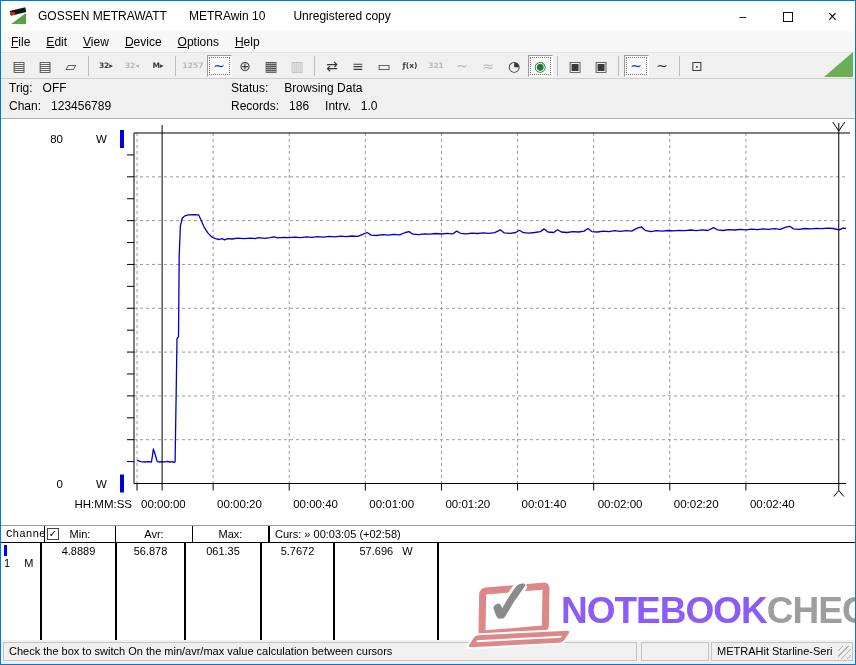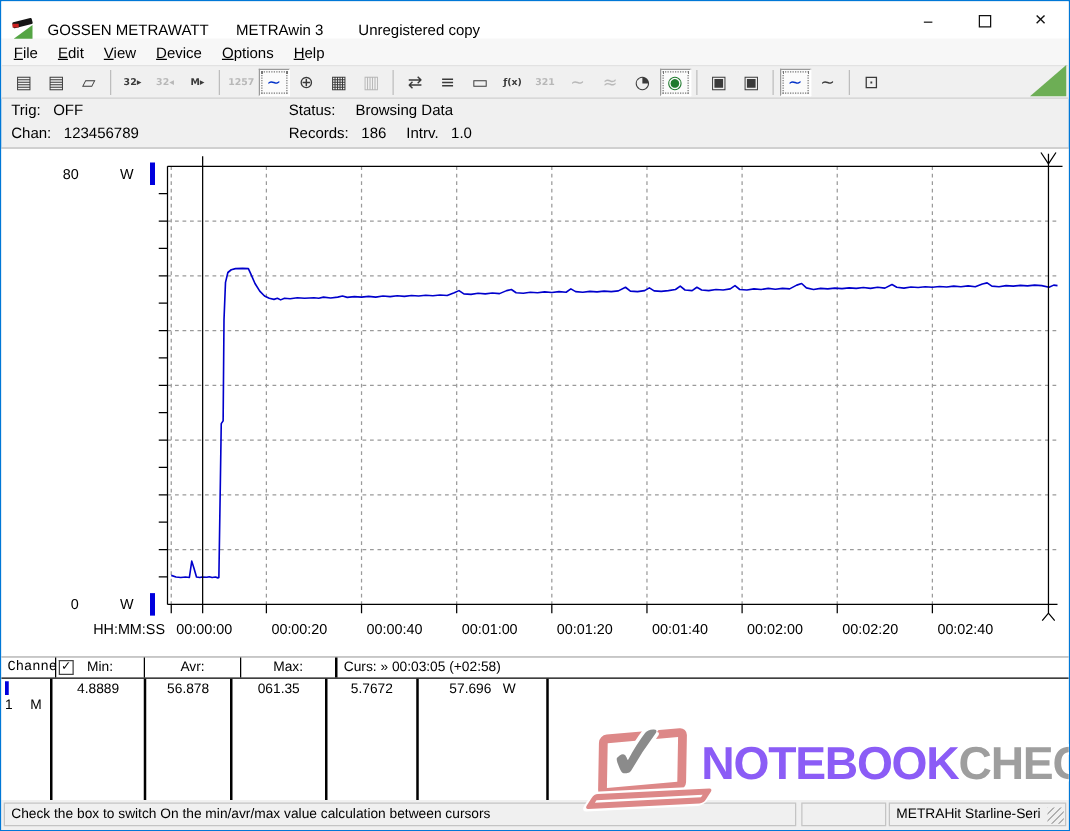--- a/index.html
+++ b/index.html
@@ -4,21 +4,21 @@
 <style>
   * { box-sizing: border-box; margin: 0; padding: 0; }
   html,body { background:#e8e8e8; }
   body { font-family: "Liberation Sans", sans-serif; }
   .window{
     position:relative; width:856px; height:665px;
     border:1px solid #0078d7; background:#f0f0f0;
     font-size:12px; color:#000; overflow:hidden;
   }
   
-  .titlebar{ height:30px; background:#fff; display:flex; align-items:flex-end; padding-left:9px; }
+  .titlebar{ height:30px; background:#fff; display:flex; align-items:center; padding-left:9px; }
   .app-icon{ width:19px; height:16px; position:relative; margin-right:9px; flex:0 0 auto; }
   .app-icon .tri{ position:absolute; bottom:0; left:1px; width:0; height:0;
     border-left:15px solid transparent; border-bottom:11px solid #55a544; }
   .app-icon .pen{ position:absolute; top:1px; left:0; width:16px; height:5px; background:#151515;
     transform:rotate(-14deg); border-radius:1px; }
   .app-icon .dot{ position:absolute; top:4px; left:0; width:5px; height:3px; background:#c22; }
   .title-app{ font-weight:400; }
   .title-doc{ margin-left:22px; }
   .title-status{ margin-left:28px; }
   .win-controls{ position:absolute; right:0; top:1px; display:flex; height:29px; }
@@ -100,21 +100,21 @@
 
 <div class="window">
 
   <div class="titlebar">
     <span class="app-icon">
         <span class="tri"></span>
         <span class="pen"></span>
         <span class="dot"></span>
       </span>
     <span class="title-app">GOSSEN METRAWATT</span>
-    <span class="title-doc">METRAwin 3</span>
+    <span class="title-doc">METRAwin 10</span>
     <span class="title-status">Unregistered copy</span>
     <div class="win-controls">
       <div class="win-btn">−</div>
       <div class="win-btn max">
           <span></span>
         </div>
       <div class="win-btn close">×</div>
     </div>
   </div>
 

